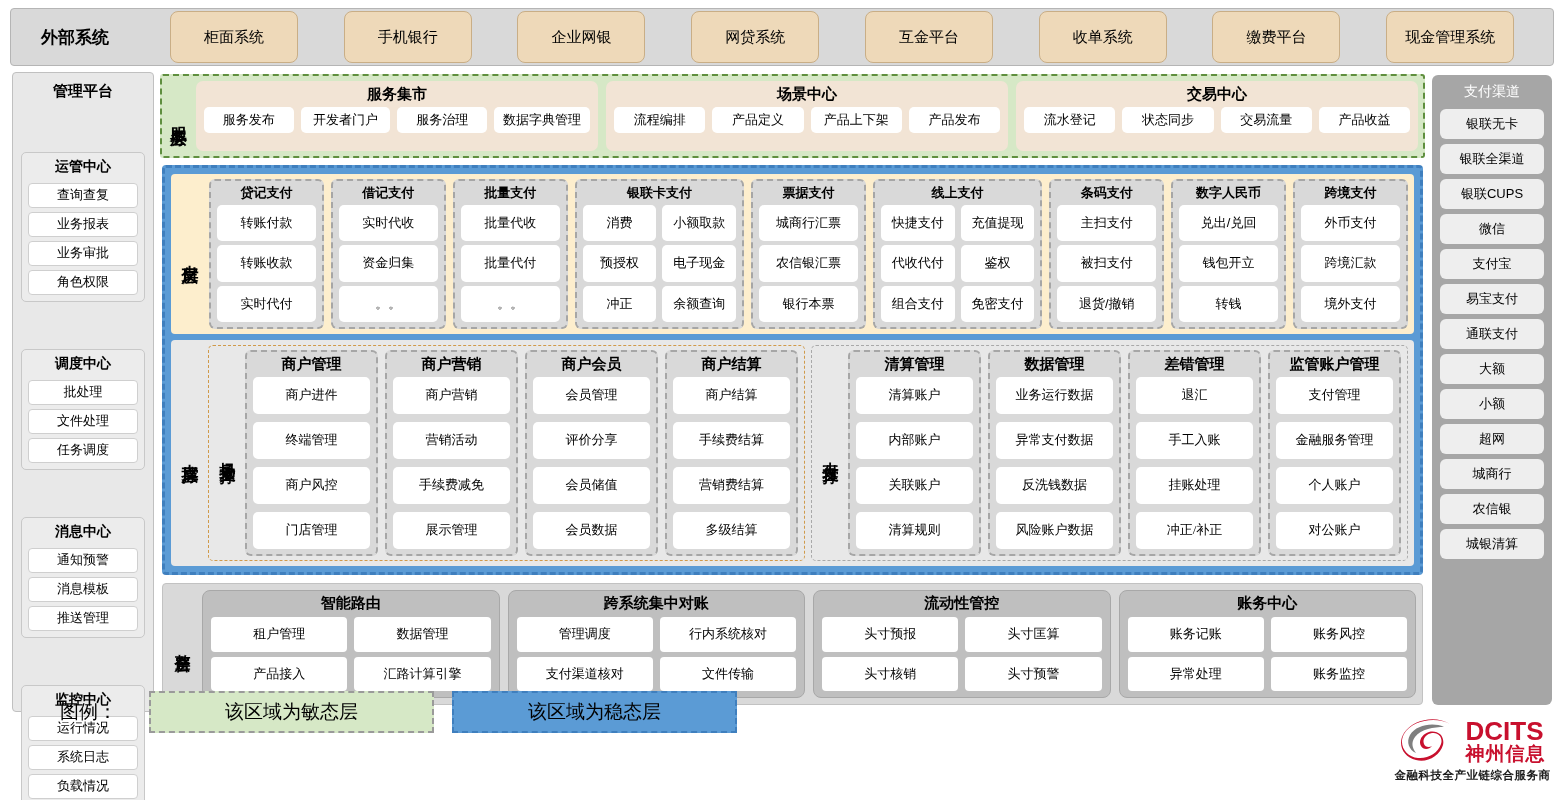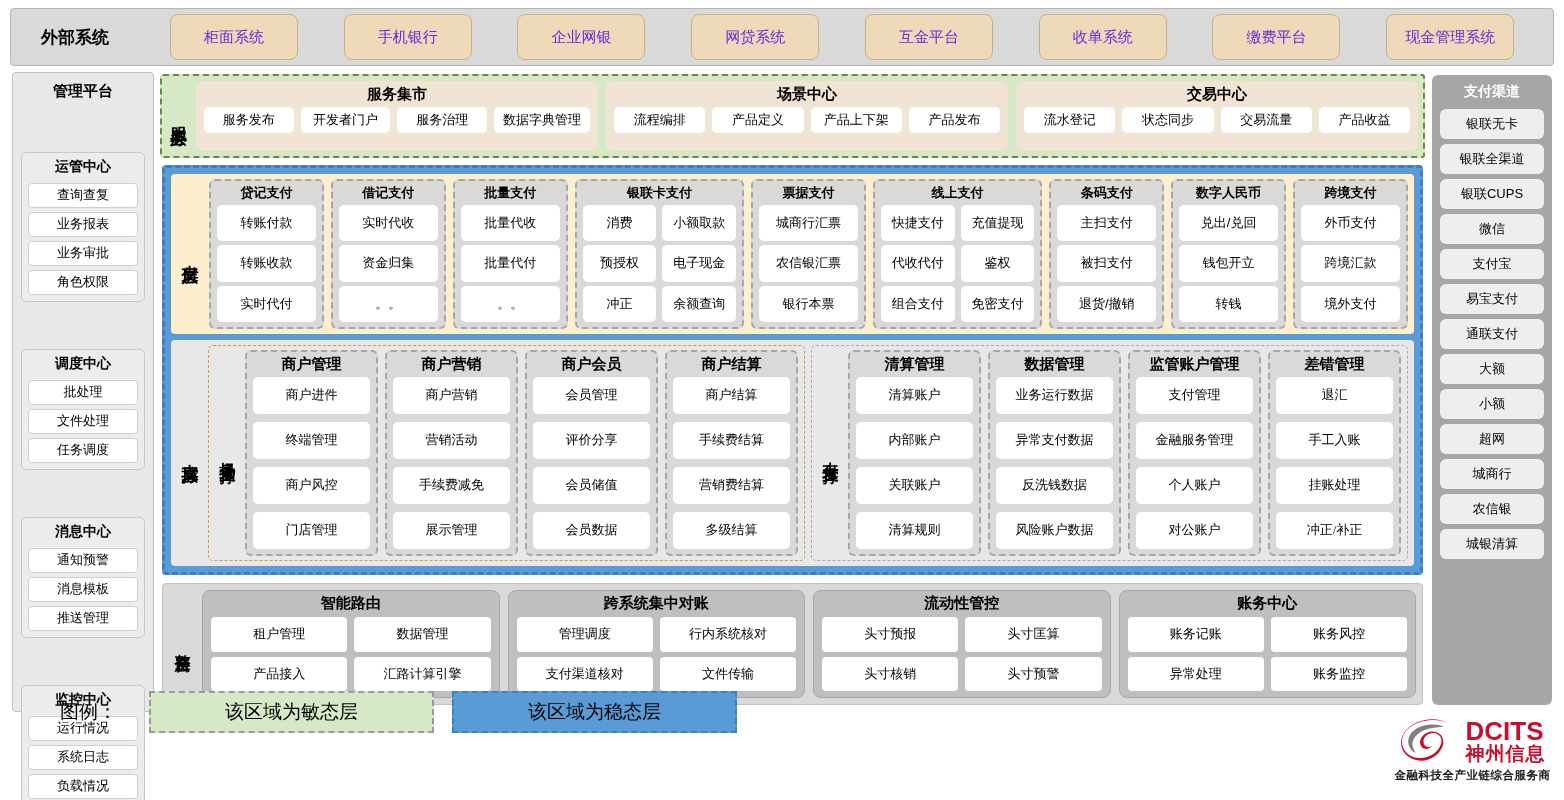--- a/index.html
+++ b/index.html
@@ -31,23 +31,23 @@
   }
   #external-bar .ext-title {
     font-size: 17px; font-weight: bold; color: #000;
     width: 120px; flex: none; text-align: left; padding-left: 14px;
   }
   #external-bar .ext-items {
     flex: 1; display: flex; justify-content: space-around; align-items: center;
   }
   #external-bar .ext-chip {
     background: #eed9b9; border: 1px solid #c9ae86; border-radius: 8px;
-    height: 46px; min-width: 128px; padding: 0 9px;
+    height: 52px; min-width: 128px; padding: 0 9px;
     display: flex; align-items: center; justify-content: center;
-    font-size: 15px; color: #6d28d9;
+    font-size: 15px; color: #000000;
   }
 
   
   #mgmt-platform {
     position: absolute; left: 12px; top: 72px;
     width: 142px; height: 640px;
     background: #e8e8e8; border: 1px solid #c0c0c0; border-radius: 4px;
     padding: 6px 8px;
     display: flex; flex-direction: column; gap: 6px;
   }
@@ -69,21 +69,21 @@
 
   
   #pay-channel {
     position: absolute; left: 1432px; top: 75px;
     width: 120px; height: 630px;
     background: #a6a6a6; border-radius: 6px;
     padding: 4px 8px 6px;
     display: flex; flex-direction: column; gap: 5px;
   }
   #pay-channel .pc-title {
-    font-size: 14px; font-weight: bold; color: #ffffff; text-align: center;
+    font-size: 14px; font-weight: normal; color: #ffffff; text-align: center;
     padding: 4px 0 3px;
   }
   #pay-channel .chip {
     height: 30px; background: #eeeeee; border-radius: 6px; font-size: 13px;
   }
 
   
   #service-layer {
     position: absolute; left: 160px; top: 74px;
     width: 1265px; height: 84px;
@@ -525,35 +525,35 @@
             <div class="sup-group">
               <div class="sg-title">数据管理</div>
               <div class="sg-chips">
                 <div class="chip">业务运行数据</div>
                 <div class="chip">异常支付数据</div>
                 <div class="chip">反洗钱数据</div>
                 <div class="chip">风险账户数据</div>
               </div>
             </div>
             <div class="sup-group">
+              <div class="sg-title">差错管理</div>
+              <div class="sg-chips">
+                <div class="chip">退汇</div>
+                <div class="chip">手工入账</div>
+                <div class="chip">挂账处理</div>
+                <div class="chip">冲正/补正</div>
+              </div>
+            </div>
+            <div class="sup-group">
               <div class="sg-title">监管账户管理</div>
               <div class="sg-chips">
                 <div class="chip">支付管理</div>
                 <div class="chip">金融服务管理</div>
                 <div class="chip">个人账户</div>
                 <div class="chip">对公账户</div>
-              </div>
-            </div>
-            <div class="sup-group">
-              <div class="sg-title">差错管理</div>
-              <div class="sg-chips">
-                <div class="chip">退汇</div>
-                <div class="chip">手工入账</div>
-                <div class="chip">挂账处理</div>
-                <div class="chip">冲正/补正</div>
               </div>
             </div>
           </div>
         </div>
       </div>
   </div>
 
 </div>
 
 <div id="integration-layer">

